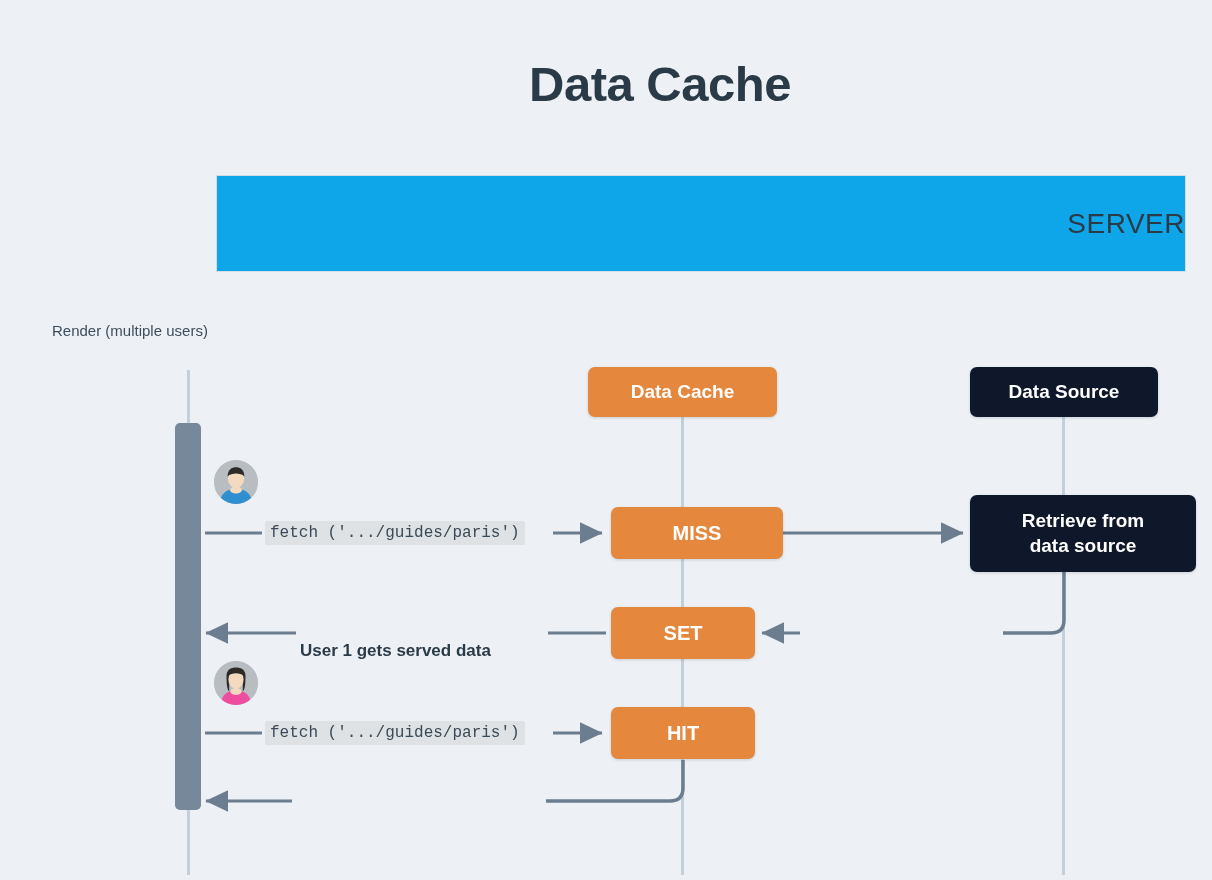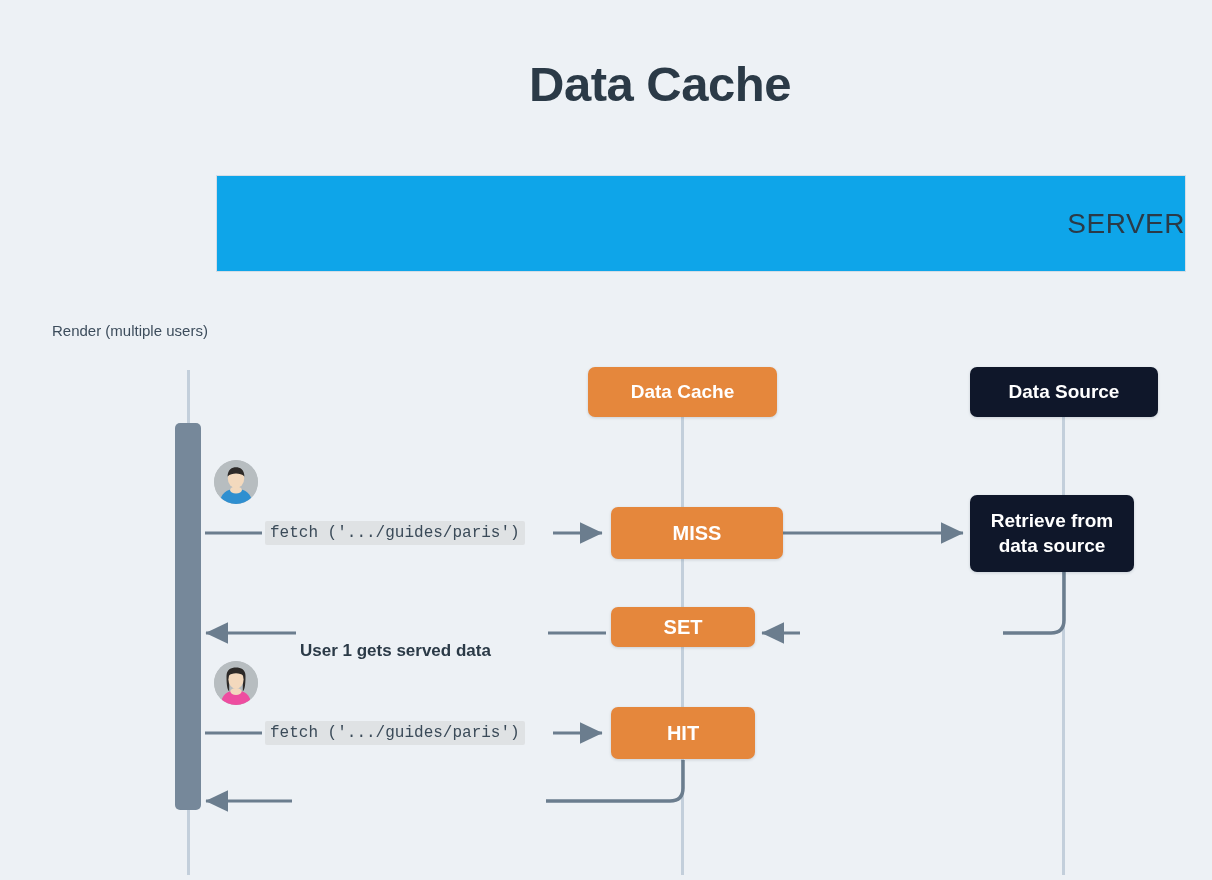--- a/index.html
+++ b/index.html
@@ -106,23 +106,23 @@
     font-weight: bold;
     box-shadow: 0 1px 3px rgba(40,60,80,0.18);
     line-height: 1.3;
   }
   .node.orange { background: #e5873c; }
   .node.crimson { background: #0f172a; }
 
   .node-data-cache   { left: 588px; top: 367px; width: 189px; height: 50px; font-size: 19px; }
   .node-data-source  { left: 970px; top: 367px; width: 188px; height: 50px; font-size: 19px; }
   .node-miss         { left: 611px; top: 507px; width: 172px; height: 52px; font-size: 20px; }
-  .node-set          { left: 611px; top: 607px; width: 144px; height: 40px; font-size: 20px; }
+  .node-set          { left: 611px; top: 607px; width: 144px; height: 52px; font-size: 20px; }
   .node-hit          { left: 611px; top: 707px; width: 144px; height: 52px; font-size: 20px; }
-  .node-retrieve     { left: 970px; top: 495px; width: 164px; height: 77px; font-size: 19px; flex-direction: column; }
+  .node-retrieve     { left: 970px; top: 495px; width: 226px; height: 77px; font-size: 19px; flex-direction: column; }
 
   
   .avatar {
     position: absolute;
     width: 44px;
     height: 44px;
     border-radius: 50%;
     overflow: hidden;
     background: #b7bdc0;
   }

